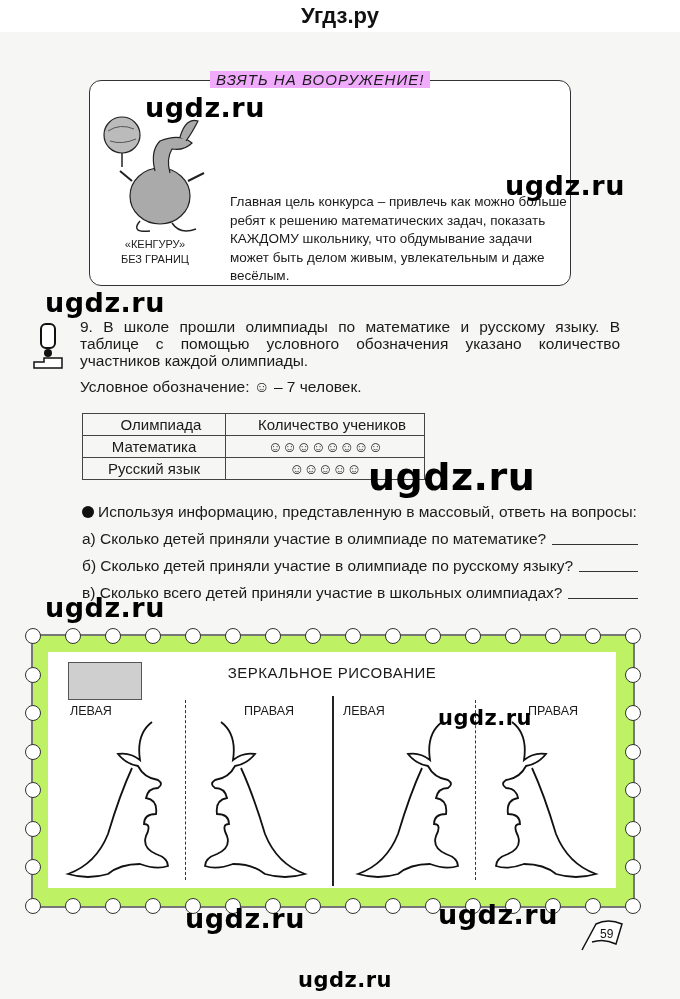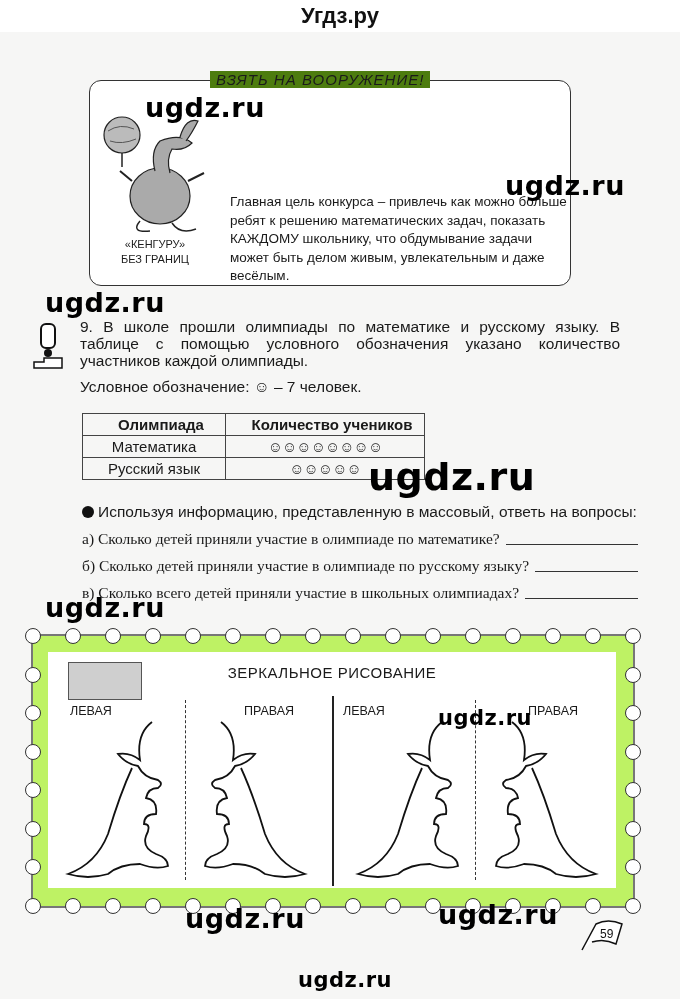--- a/index.html
+++ b/index.html
@@ -3,38 +3,38 @@
 <meta charset="utf-8">
 <style>
   html,body{margin:0;padding:0;}
   body{width:680px;height:999px;background:#fff;position:relative;overflow:hidden;font-family:"Liberation Sans","DejaVu Sans",sans-serif;color:#1a1a1a;}
   .site-title{position:absolute;top:0;left:0;width:680px;height:32px;text-align:center;font-weight:bold;font-size:22px;line-height:32px;color:#111;}
   .page{position:absolute;top:32px;left:0;width:680px;height:967px;background:#f6f6f5;}
   .wm{position:absolute;font-weight:bold;color:#000;font-size:27px;letter-spacing:0.5px;font-family:"DejaVu Sans","Liberation Sans",sans-serif;}
   .wm.s{font-size:21px;}
   
   .info{position:absolute;left:89px;top:80px;width:480px;height:204px;border:1.5px solid #333;border-radius:12px;background:#fff;}
-  .info-title{position:absolute;left:120px;top:-10px;background:#4d7c0f;padding:0 6px;font-style:italic;font-size:15px;letter-spacing:1px;}
+  .info-title{position:absolute;left:120px;top:-10px;background:#f0abfc;padding:0 6px;font-style:italic;font-size:15px;letter-spacing:1px;}
   .info-lead{position:absolute;left:150px;top:18px;width:330px;text-align:center;font-size:15px;line-height:19.5px;}
   .info-lead b{font-weight:bold;}
   .info-body{position:absolute;left:140px;top:112px;width:340px;font-size:13.5px;line-height:18.5px;}
   .info-cap{position:absolute;left:10px;top:156px;width:110px;text-align:center;font-size:11px;line-height:15px;}
   .kang-art{position:absolute;left:10px;top:30px;width:120px;height:125px;}
   
   .task-icon{position:absolute;left:32px;top:322px;width:34px;height:48px;}
   .task-text{position:absolute;left:80px;top:318px;width:540px;font-size:15.5px;line-height:17px;text-align:justify;}
   .legend{position:absolute;left:80px;top:378px;font-size:15.5px;}
   table.olymp{position:absolute;left:82px;top:413px;border-collapse:collapse;font-size:15px;}
   table.olymp td,table.olymp th{border:1.5px solid #444;height:21px;padding:0 6px;}
-  table.olymp th{font-weight:bold;padding-left:20px;}
+  table.olymp th{font-weight:normal;padding-left:20px;}
   table.olymp td.c1{width:130px;text-align:center;}
   table.olymp td.c2{width:186px;text-align:center;letter-spacing:-1px;font-size:15px;}
   .instr{position:absolute;left:82px;top:503px;font-size:15.5px;}
   .instr .dot{display:inline-block;width:12px;height:12px;border-radius:50%;background:#111;vertical-align:-1px;margin-right:4px;}
-  .q{position:absolute;left:82px;font-size:15.5px;width:556px;display:flex;font-family:Liberation Serif, serif;}
+  .q{position:absolute;left:82px;font-size:15.5px;width:556px;display:flex;}
   .q .lbl{white-space:nowrap;}
   .q .ans{flex:1;border-bottom:1px solid #333;margin-left:6px;height:14px;}
   
   .frame{position:absolute;left:31px;top:634px;width:600px;height:270px;background:#bef264;border:2px solid #777;}
   .frame-inner{position:absolute;left:15px;top:16px;width:568px;height:236px;background:#fff;}
   .beads{position:absolute;}
   .bead{position:absolute;width:16px;height:16px;border-radius:50%;background:#fff;border:1.5px solid #333;box-sizing:border-box;}
   .mirror-title{position:absolute;left:0;width:100%;top:12px;text-align:center;font-size:15px;letter-spacing:0.5px;}
   .mlabel{position:absolute;top:52px;font-size:12.5px;}
   .dash{position:absolute;top:48px;height:180px;border-left:1.5px dashed #333;}

